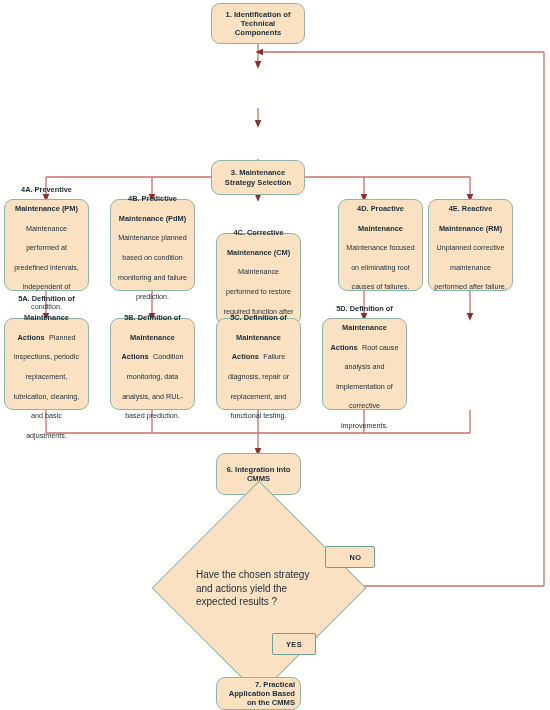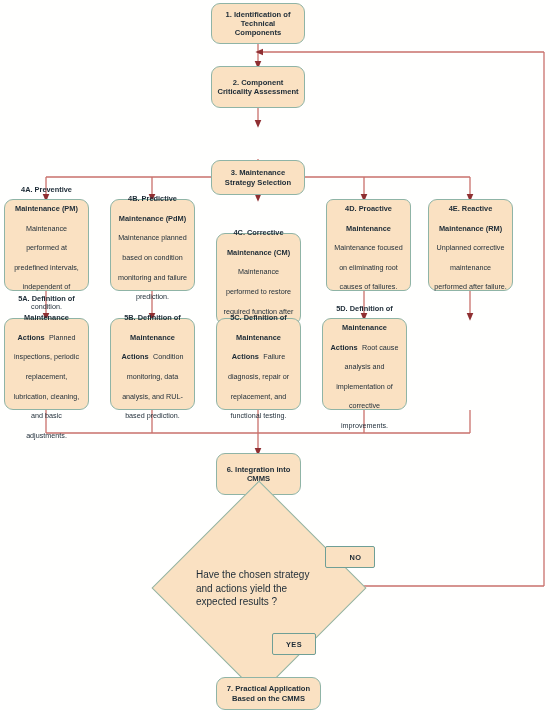--- a/index.html
+++ b/index.html
@@ -103,23 +103,20 @@
       <path d="M544,52 L259,52" marker-end="url(#arrow)"></path>
 
       <path d="M258,661 L258,676" marker-end="url(#arrow)"></path>
     </g>
   </svg>
 
   <div class="node" style="left:211px;top:3px;width:94px;height:41px;">
     <span class="txt n-top">1. Identification of Technical Components</span>
   </div>
 
-  <div class="node" style="left:211px;top:66px;width:94px;height:42px;">
-    <span class="txt n-top">2. Component Criticality Assessment</span>
-  </div>
 
   <div class="node" style="left:211px;top:124px;width:94px;height:35px;margin-top:36px;">
     <span class="txt n-top">3. Maintenance Strategy Selection</span>
   </div>
 
   <div class="node" style="left:4px;top:199px;width:85px;height:92px;">
     <span class="txt">
       <span class="title">4A. Preventive Maintenance (PM)</span>
       <span class="desc">Maintenance performed at predefined intervals, independent of condition.</span>
     </span>
@@ -129,21 +126,21 @@
       <span class="title">4B. Predictive Maintenance (PdM)</span>
       <span class="desc">Maintenance planned based on condition monitoring and failure prediction.</span>
     </span>
   </div>
   <div class="node" style="left:216px;top:199px;width:85px;height:92px;margin-top:34px;">
     <span class="txt">
       <span class="title">4C. Corrective Maintenance (CM)</span>
       <span class="desc">Maintenance performed to restore required function after failure.</span>
     </span>
   </div>
-  <div class="node" style="left:326px;top:199px;width:85px;height:92px;border-radius:7px;">
+  <div class="node" style="left:338px;top:199px;width:85px;height:92px;">
     <span class="txt">
       <span class="title">4D. Proactive Maintenance</span>
       <span class="desc">Maintenance focused on eliminating root causes of failures.</span>
     </span>
   </div>
   <div class="node" style="left:428px;top:199px;width:85px;height:92px;">
     <span class="txt">
       <span class="title">4E. Reactive Maintenance (RM)</span>
       <span class="desc">Unplanned corrective maintenance performed after failure.</span>
     </span>
@@ -177,17 +174,17 @@
   <div class="node" style="left:216px;top:453px;width:85px;height:42px;">
     <span class="txt n-top">6. Integration into CMMS</span>
   </div>
 
   <div class="diamond" style="left:183px;top:512px;"></div>
   <div class="diamond-label" style="left:196px;top:568px;width:124px;">Have the chosen strategy and actions yield the expected results ?</div>
 
   <div class="tag" style="left:325px;top:546px;width:50px;height:22px;padding-left:11px;">NO</div>
   <div class="tag" style="left:272px;top:633px;width:44px;height:22px;">YES</div>
 
-  <div class="node" style="left:216px;top:677px;width:105px;height:33px;">
+  <div class="node" style="left:216px;top:677px;width:85px;height:33px;text-align:right;">
     <span class="txt n-top">7. Practical Application Based on the CMMS</span>
   </div>
 
 </div>
 
 </body></html>

